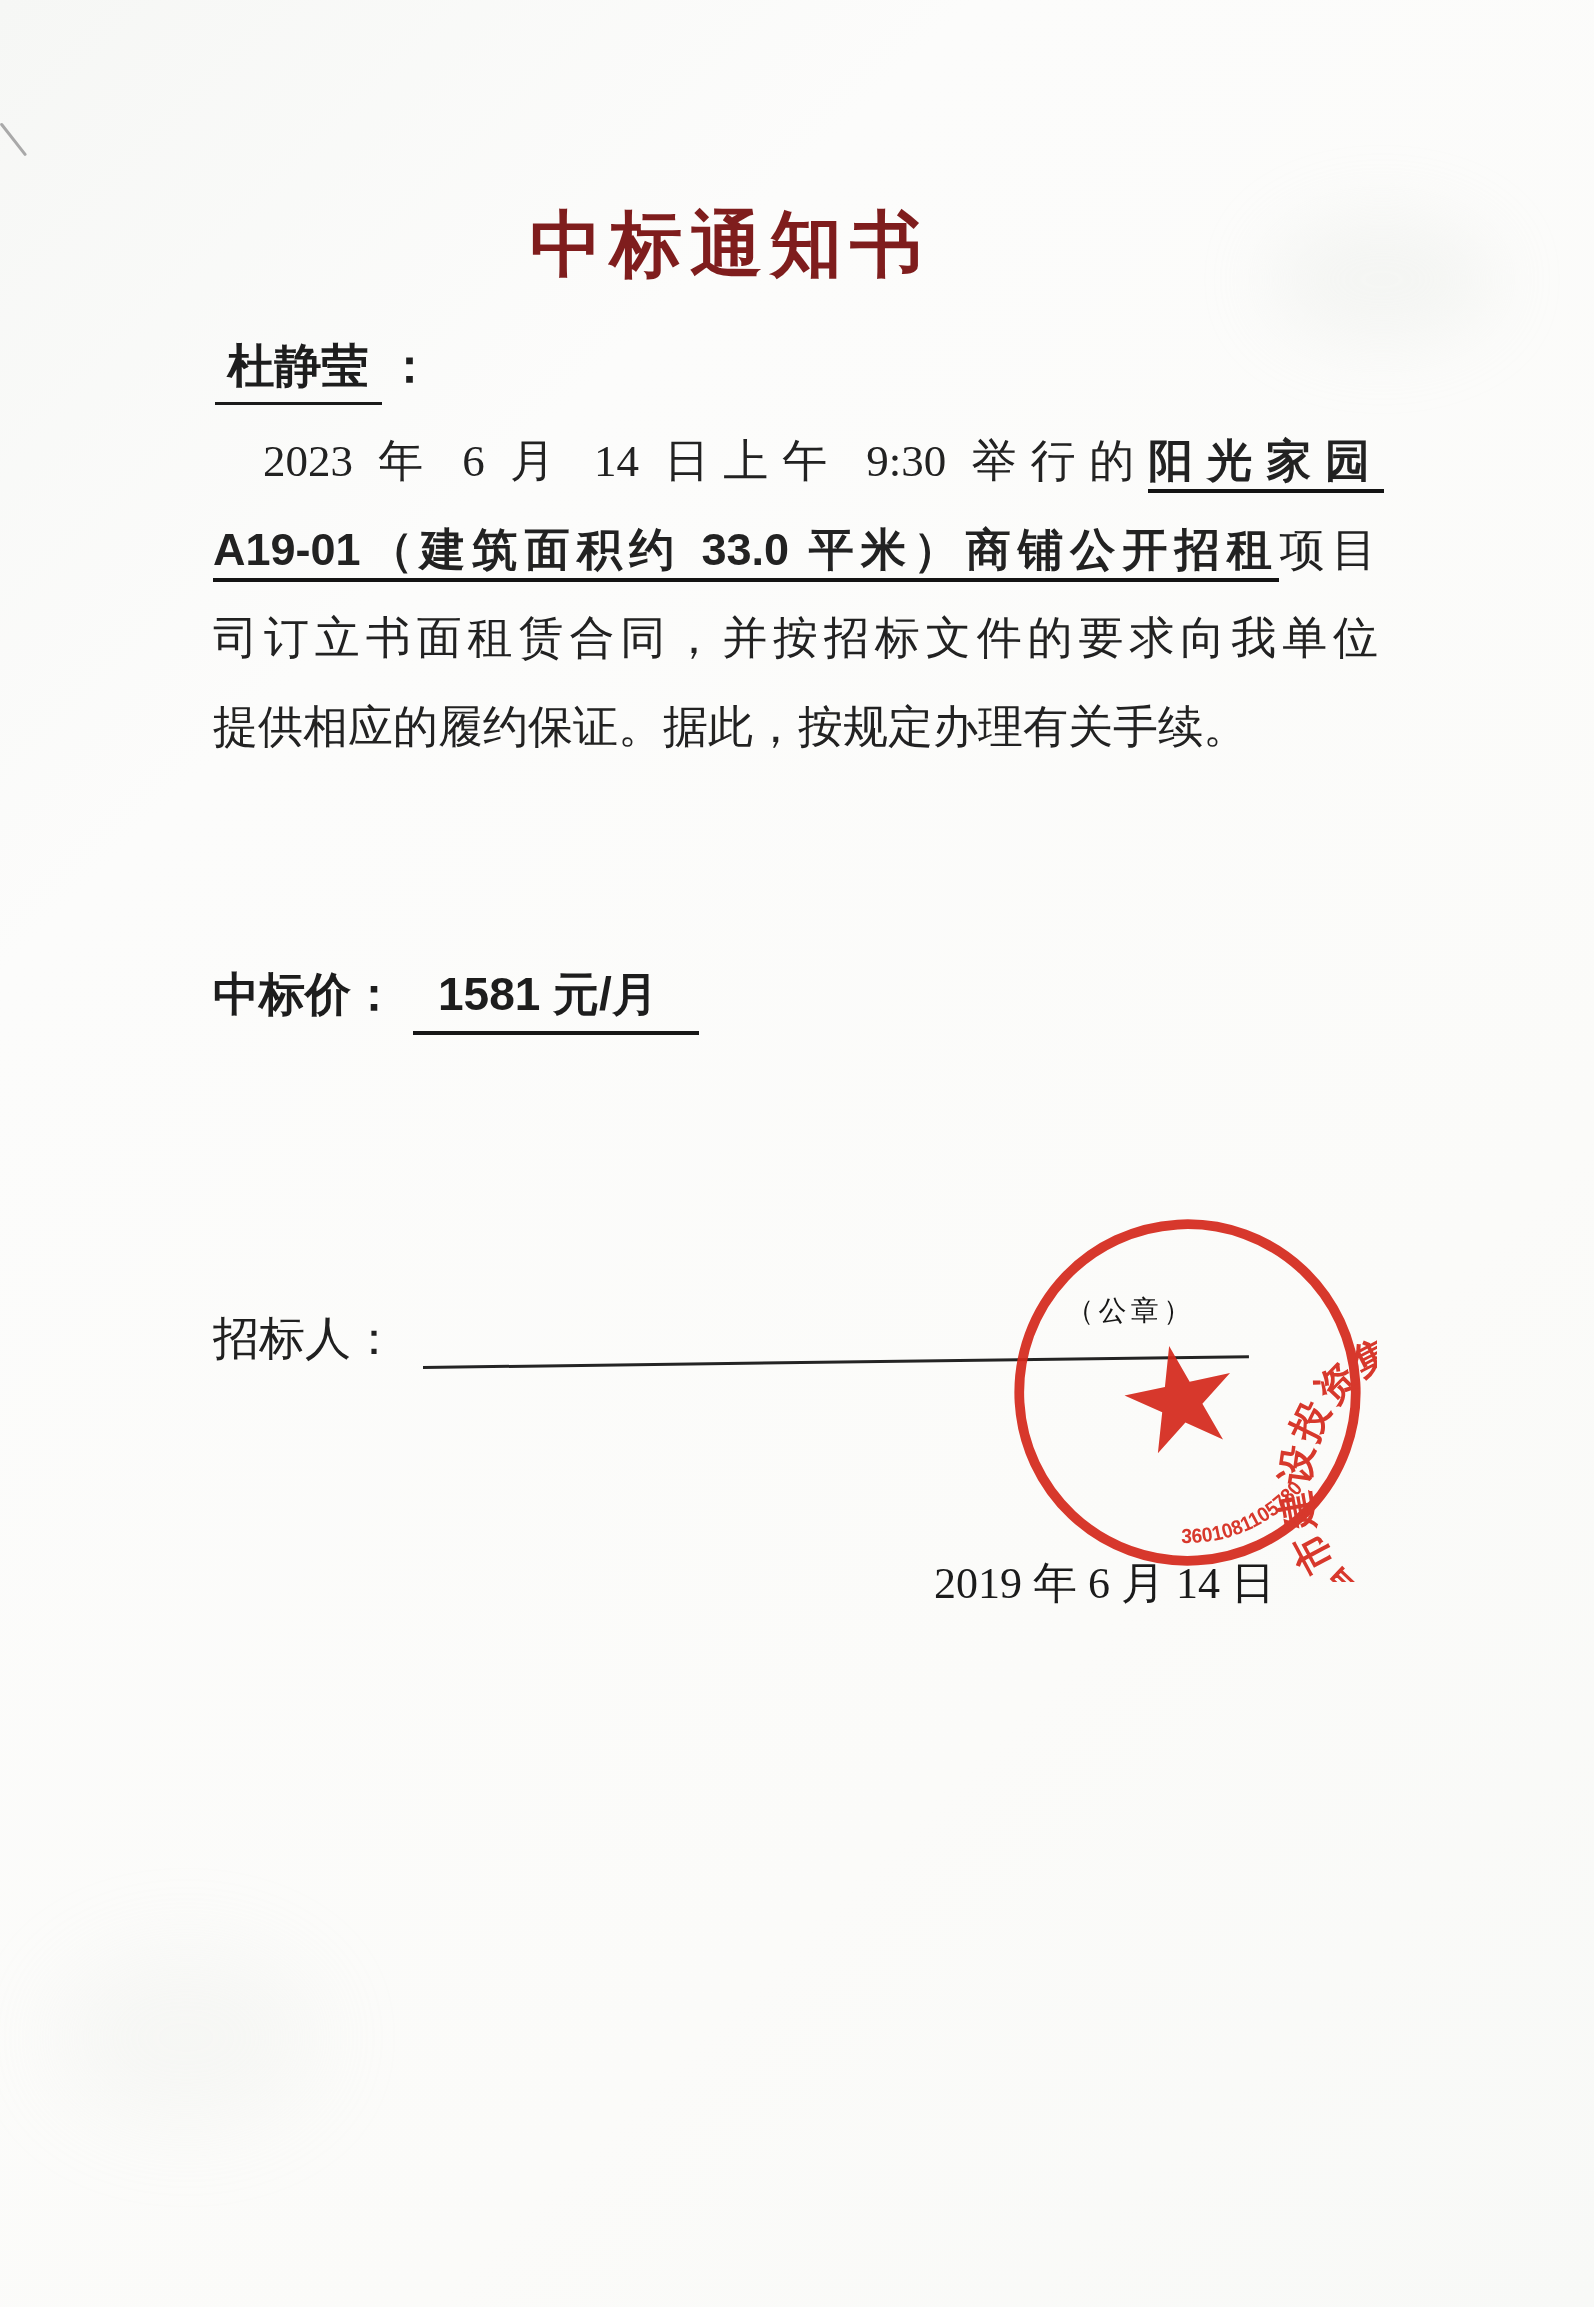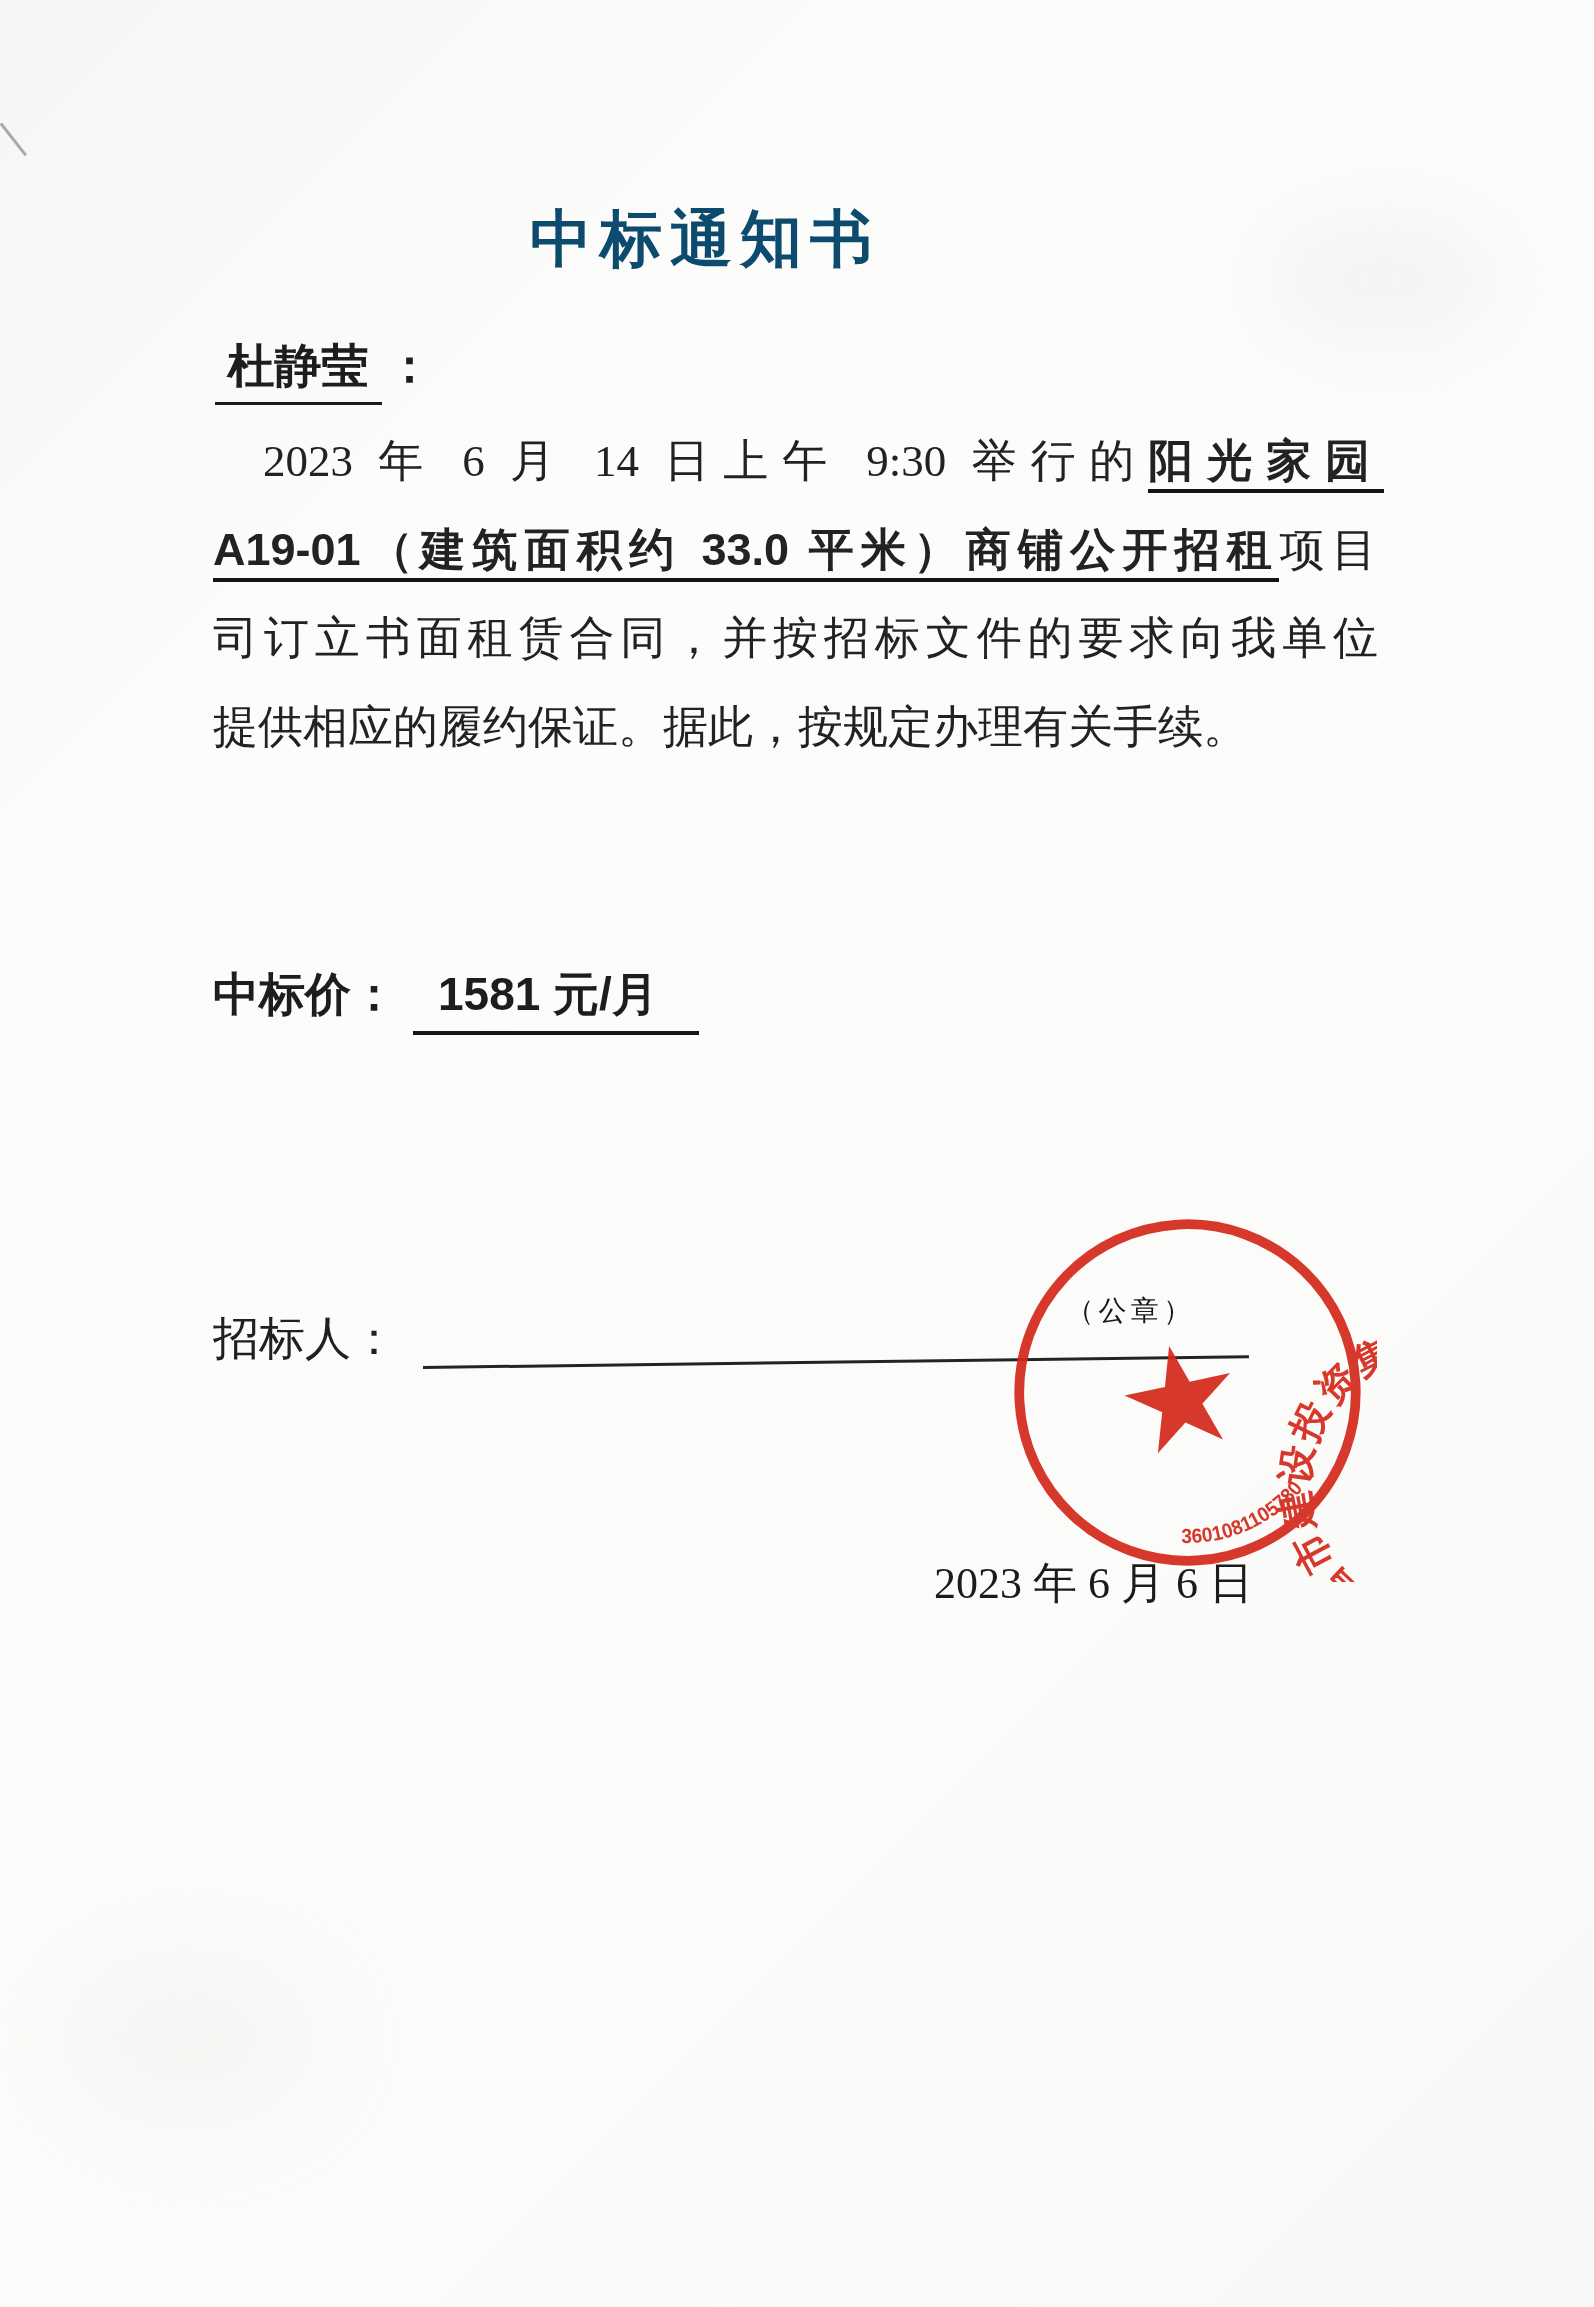--- a/index.html
+++ b/index.html
@@ -7,21 +7,21 @@
     width:1595px;height:2307px;position:relative;overflow:hidden;
     background:linear-gradient(135deg,#f6f7f5 0%,#fcfcfb 25%,#fbfbf9 70%,#f8f9f7 100%);
     font-family:"Liberation Serif","DejaVu Serif",serif;
     color:#1d1d1d;
   }
   .abs{position:absolute;}
   
   .doc-title{
     left:530px;top:197px;
     font-family:"Liberation Sans","DejaVu Sans",sans-serif;
-    font-weight:700;font-size:62px;letter-spacing:8px;color:#0c4a6e;
+    font-weight:700;font-size:72px;letter-spacing:8px;color:#7f1d1d;
   }
   
   .addressee-row{left:215px;top:335px;font-size:47px;font-weight:700;}
   .addressee-name{
     display:inline-block;border-bottom:3.5px solid #1b1b1b;
     padding:0 14px 4.4px 12.4px;
     text-align:right;
   }
   .addressee-colon{display:inline-block;margin-left:3.5px;}
   
@@ -120,14 +120,14 @@
       <text font-family="Liberation Sans, DejaVu Sans, sans-serif" font-size="23" font-weight="700" fill="#d5281b">
         <textPath href="#sealBottomArc" startOffset="2" textLength="156" lengthAdjust="spacingAndGlyphs">3601081105780</textPath>
       </text>
       <g transform="translate(203,220) rotate(13)">
         <path d="M 0,-64 L 14.3,-19.7 L 60.9,-19.8 L 23.2,7.5 L 37.6,51.8 L 0,24.4 L -37.6,51.8 L -23.2,7.5 L -60.9,-19.8 L -14.3,-19.7 Z" fill="#d5281b"></path>
       </g>
     </g>
   </svg>
 </div>
 
-<div class="abs doc-date">2023 年 6 月 6 日</div>
+<div class="abs doc-date">2019 年 6 月 14 日</div>
 
 
 </body></html>

